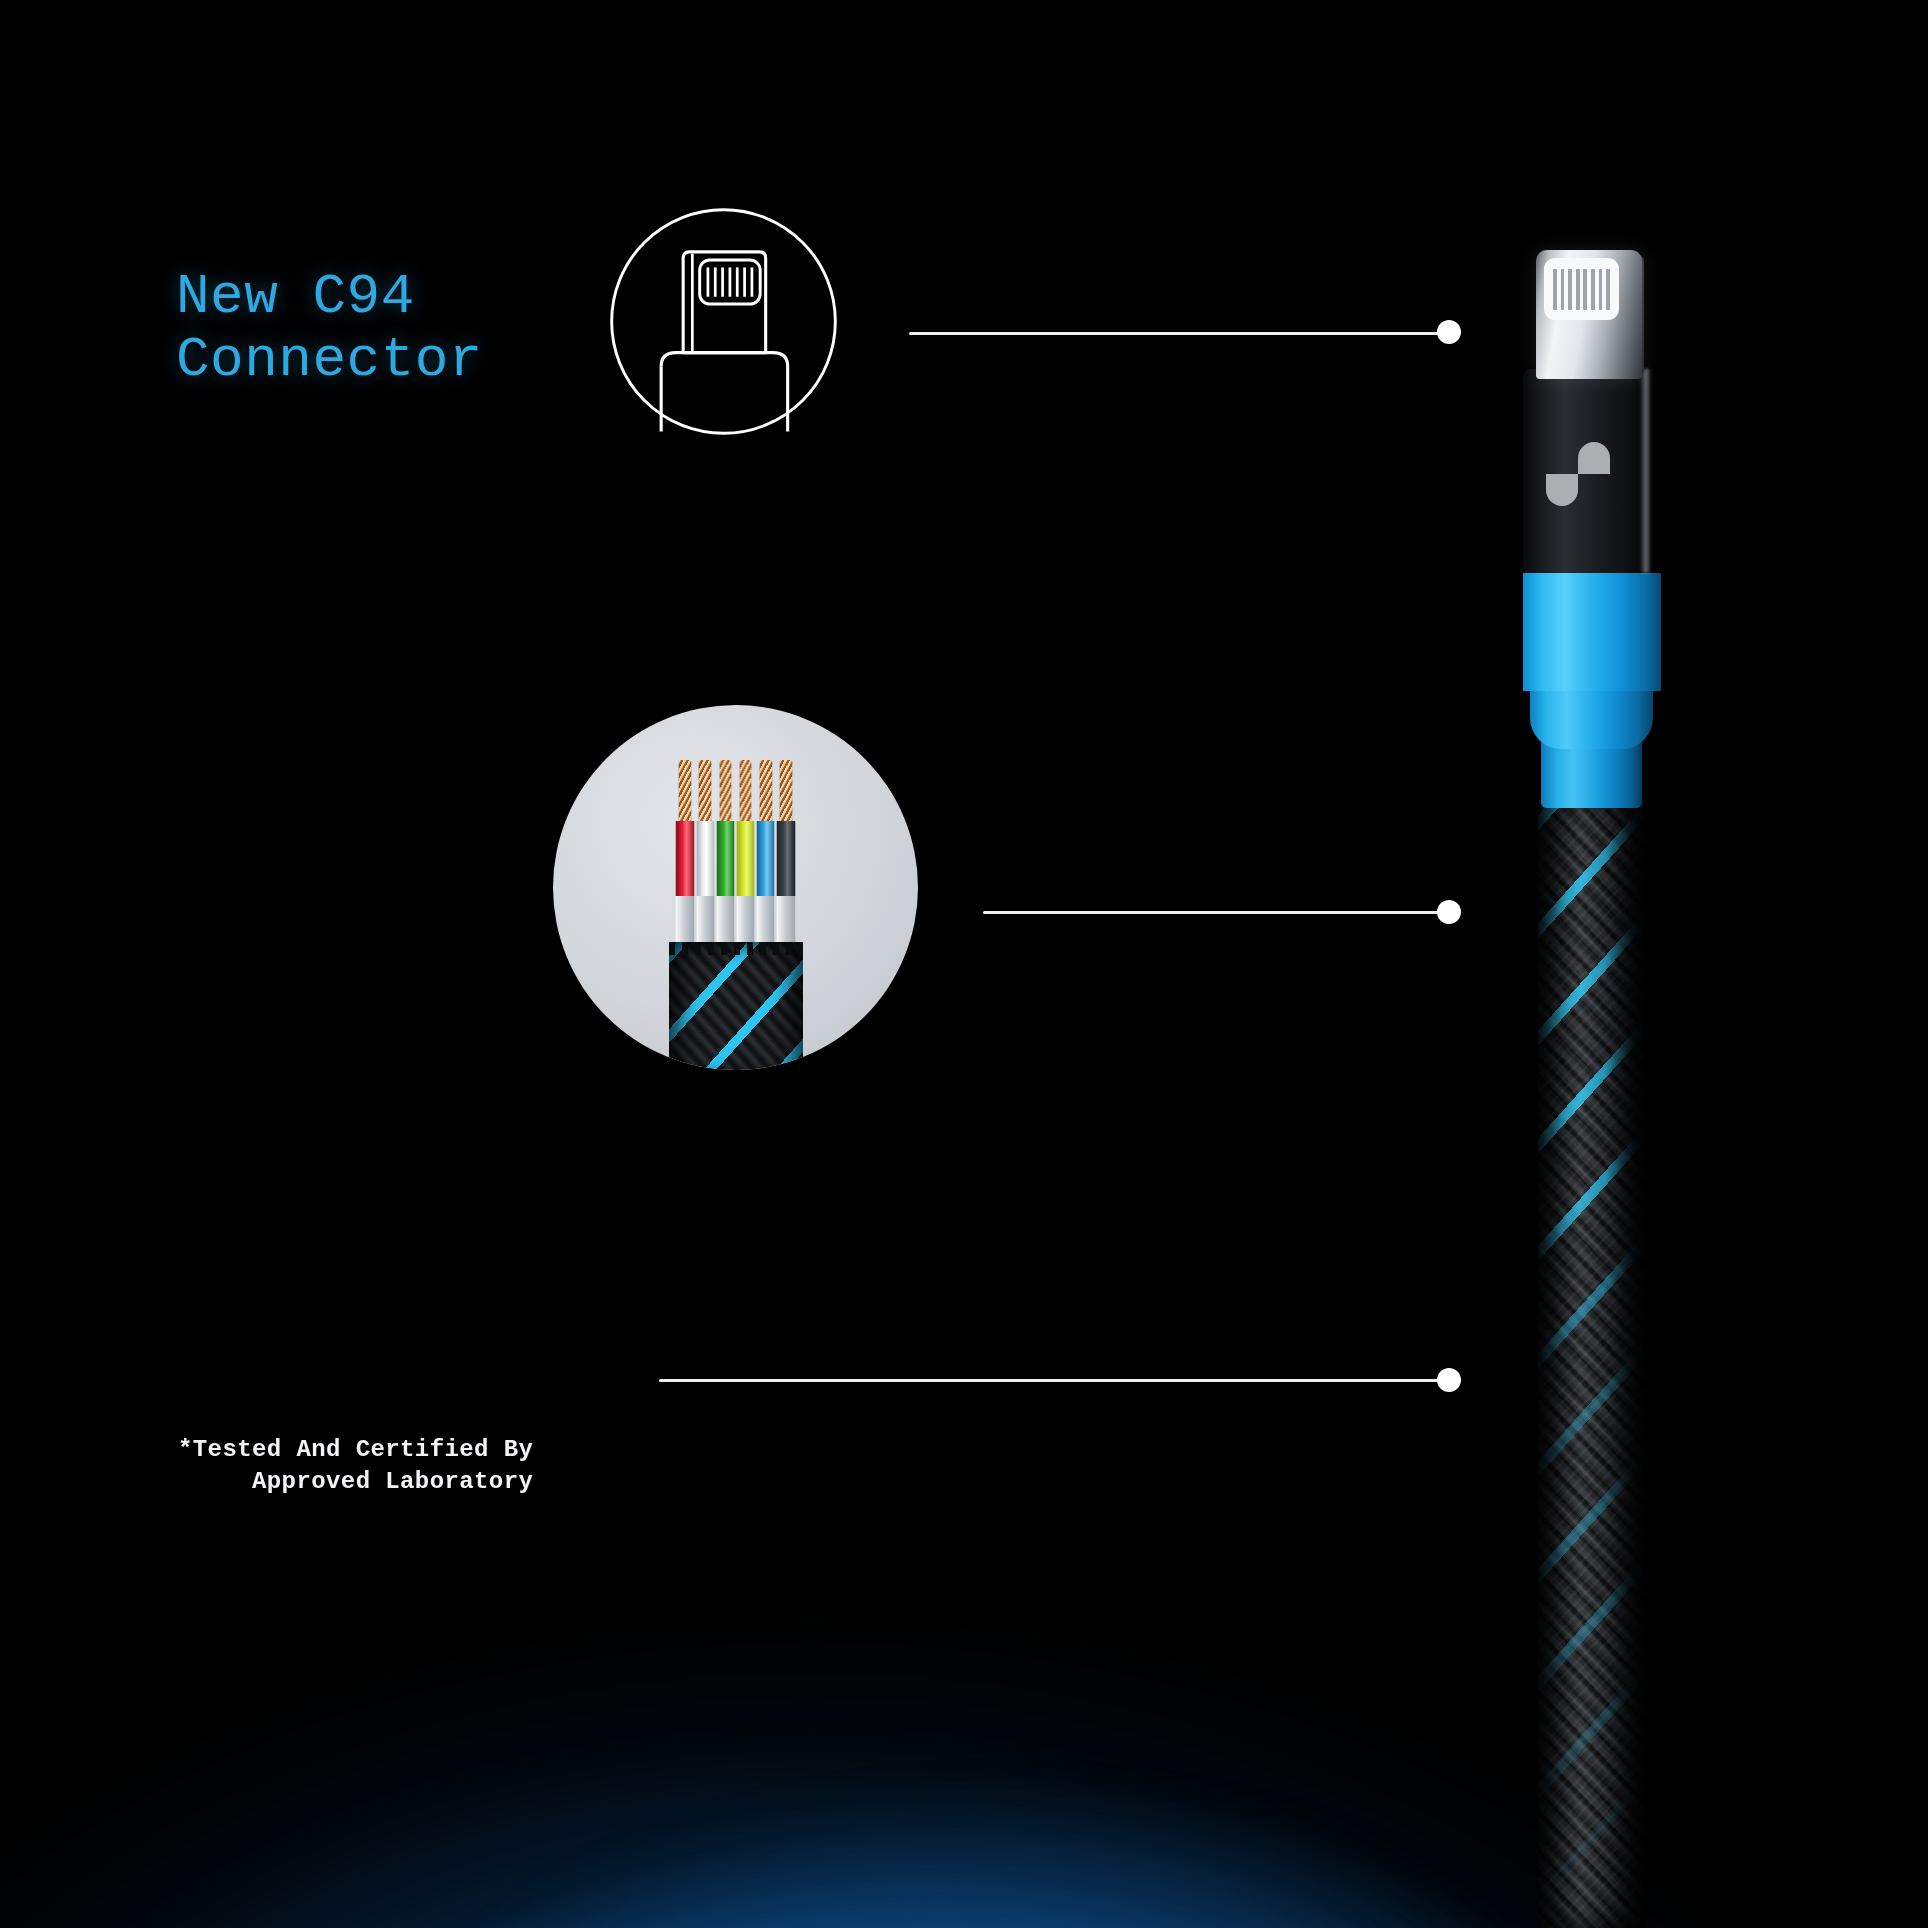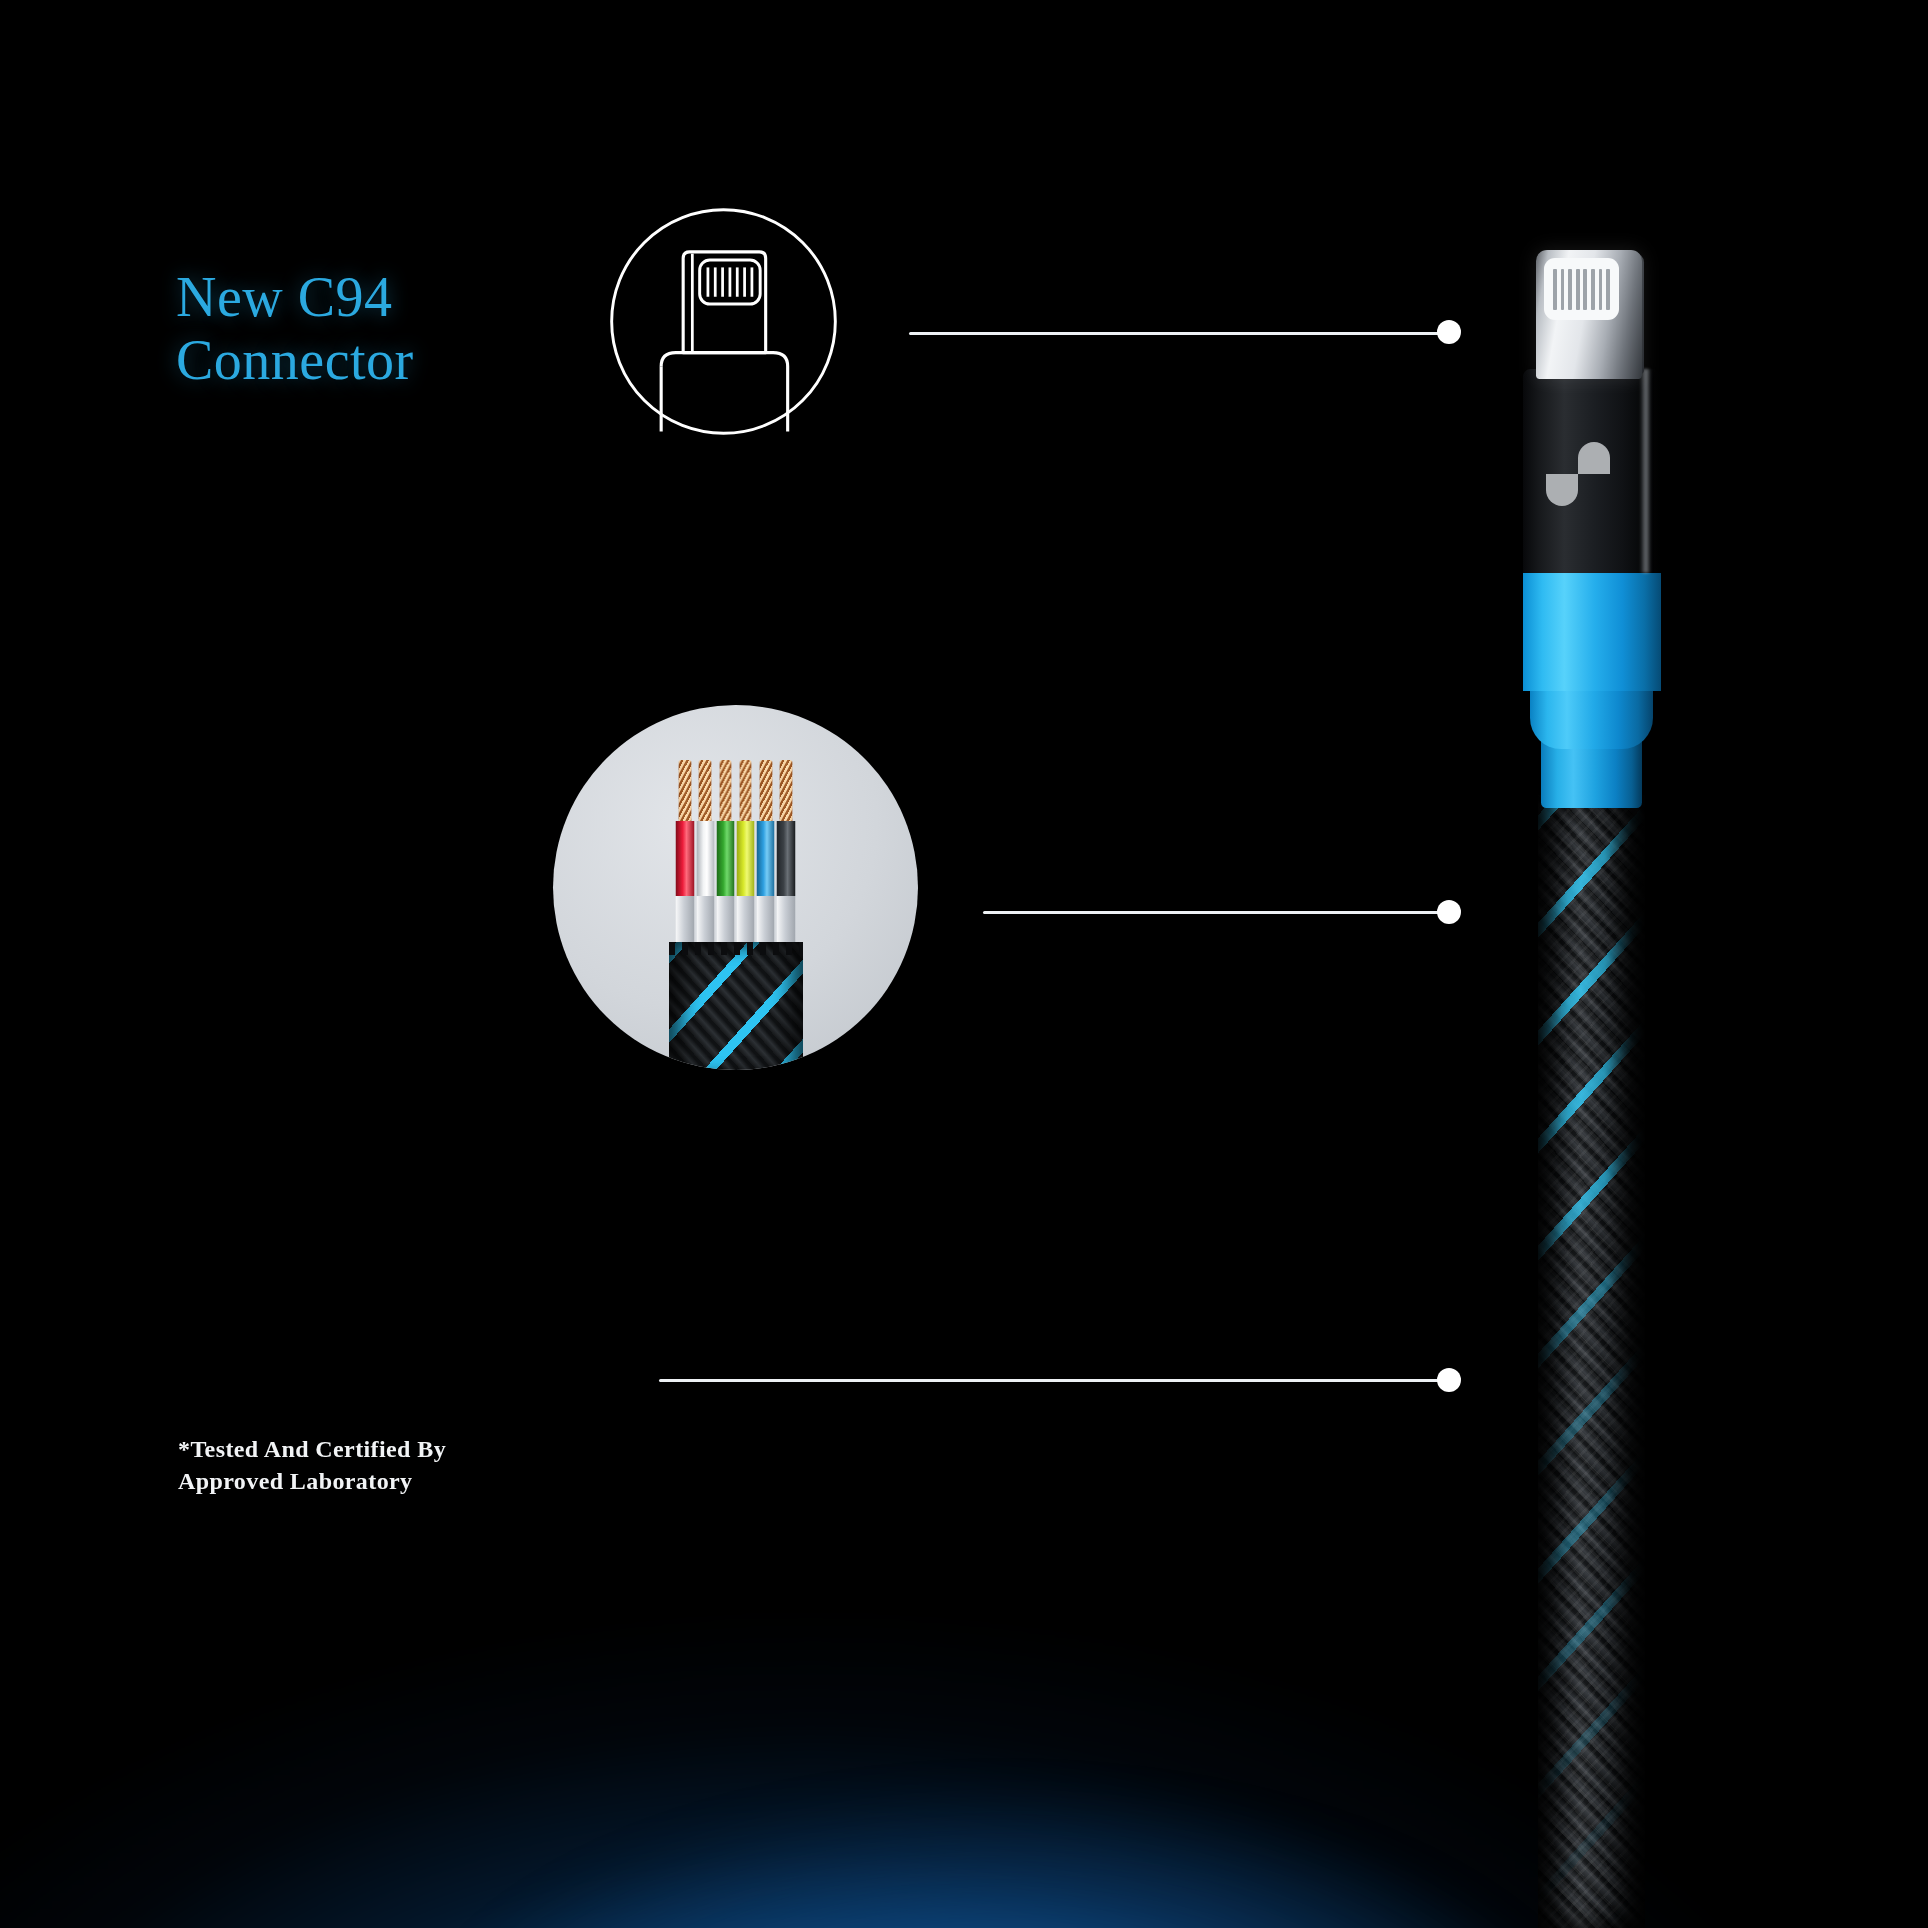--- a/index.html
+++ b/index.html
@@ -6,21 +6,21 @@
     margin: 0;
     padding: 0;
     background: #000;
   }
   #stage {
     position: relative;
     width: 1928px;
     height: 1928px;
     overflow: hidden;
     background: #701a75;
-    font-family: Liberation Serif, serif;
+    font-family: Liberation Mono, monospace;
   }
 
   
   .bg-base {
     position: absolute;
     inset: 0;
     background: #000000;
   }
   .bg-glow {
     position: absolute;
@@ -67,20 +67,21 @@
   .footnote {
     position: absolute;
     left: 178px;
     top: 1434px;
     color: #F2F4F6;
     font-size: 24px;
     font-weight: 700;
     line-height: 1.32;
     letter-spacing: 0.4px;
     white-space: pre-line;
+    text-align: right;
   }
 
   
   .leader {
     position: absolute;
     height: 2.8px;
     background: #EDF1F4;
     border-radius: 1.8px;
   }
   #leader-1 { left: 909px;  top: 332px;  width: 537px; }

